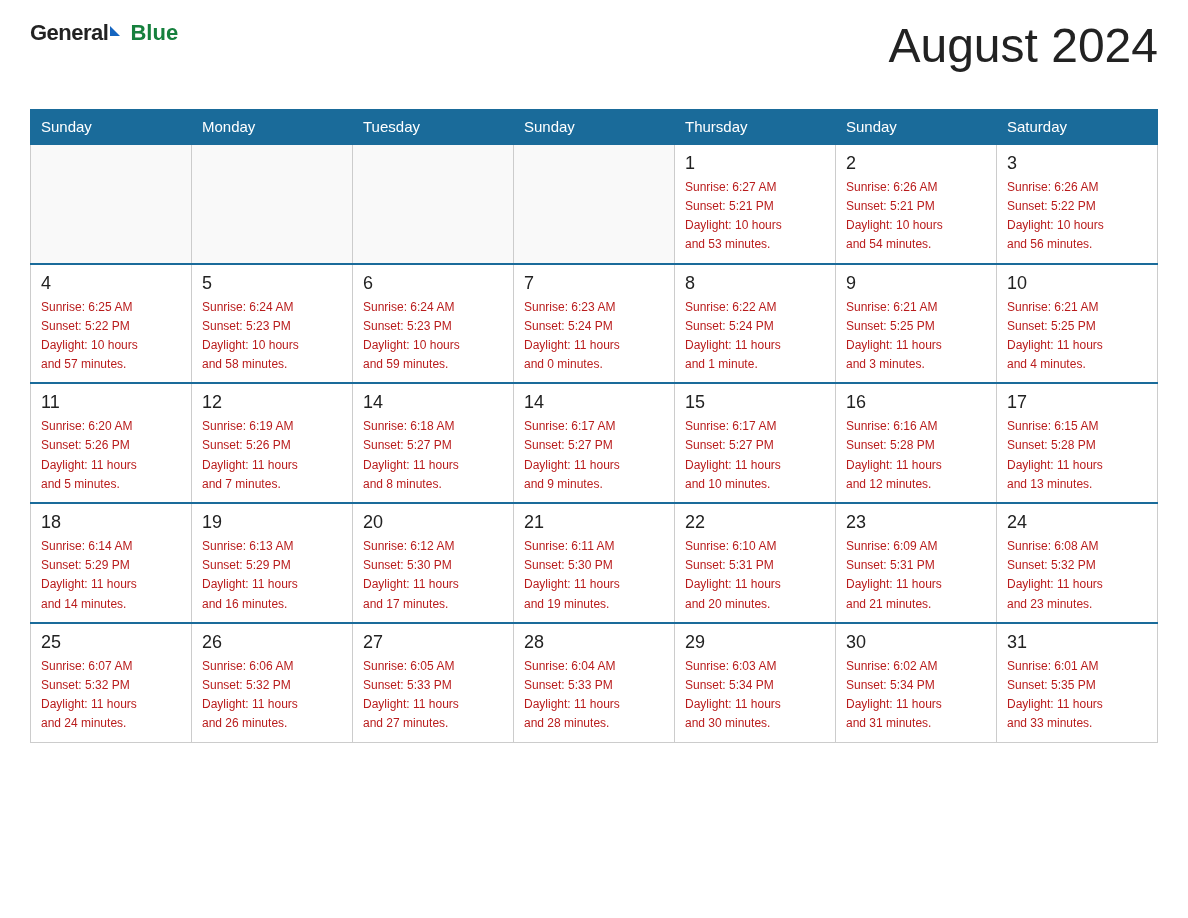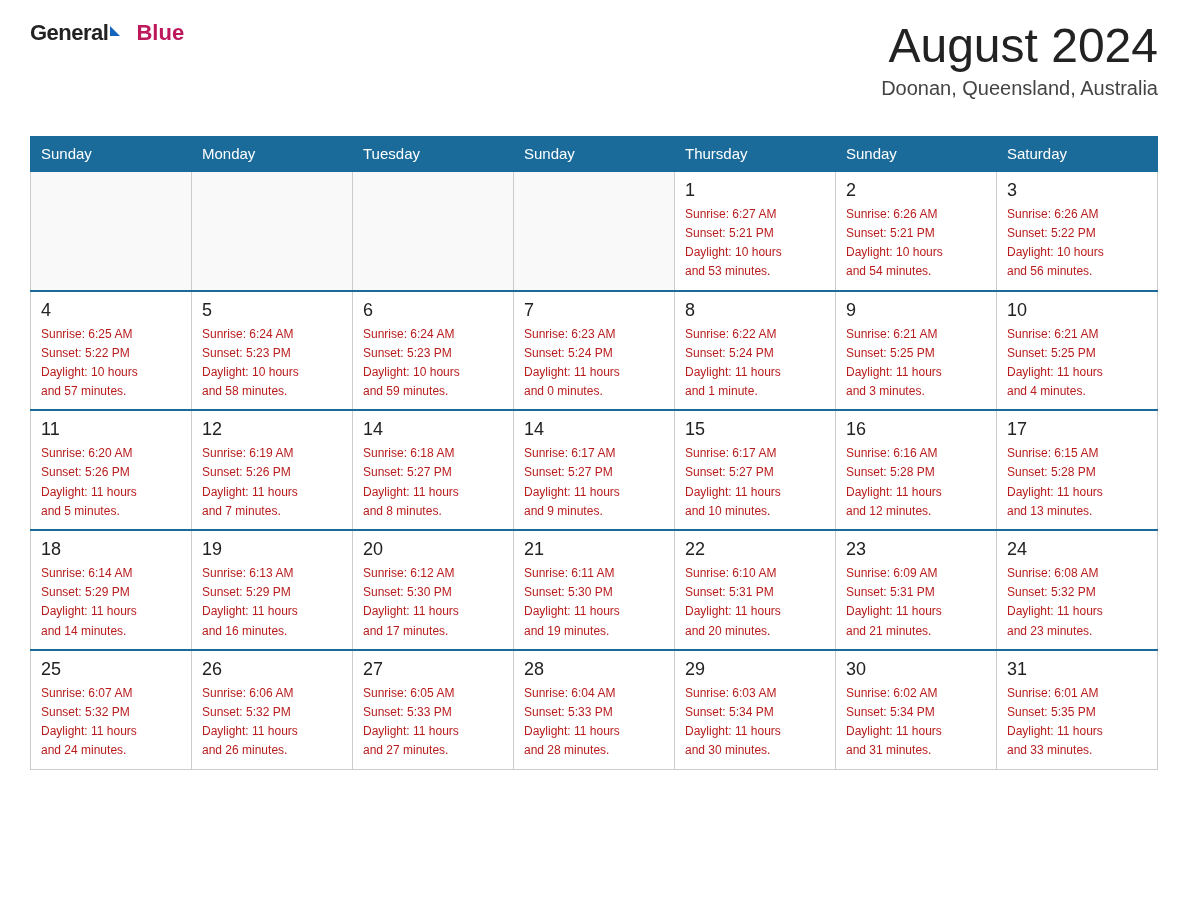--- a/index.html
+++ b/index.html
@@ -40,22 +40,22 @@
       display: flex;
       flex-direction: row;
     }
     .logo-line1 {
       display: flex;
       align-items: center;
     }
     .logo-line2 {
       font-size: 22px;
       font-weight: bold;
-      color: #be185d;
-      margin-left: 16px;
+      color: #15803d;
+      margin-left: 10px;
     }
     .title-block {
       text-align: right;
     }
     .title-block h1 {
       font-size: 48px;
       font-weight: normal;
       color: #222;
       line-height: 1.1;
     }
@@ -111,21 +111,20 @@
 <div class="header">
   <div class="logo-wrapper">
     <div class="logo-line1">
       <span class="logo-text-general">General</span>
       <span class="logo-arrow"></span>
     </div>
     <div class="logo-line2">Blue</div>
   </div>
   <div class="title-block">
     <h1>August 2024</h1>
-    <div class="subtitle">Doonan, Queensland, Australia</div>
   </div>
 </div>
 
 <table class="calendar">
   <thead>
     <tr>
       <th>Sunday</th>
       <th>Monday</th>
       <th>Tuesday</th>
       <th>Sunday</th>

